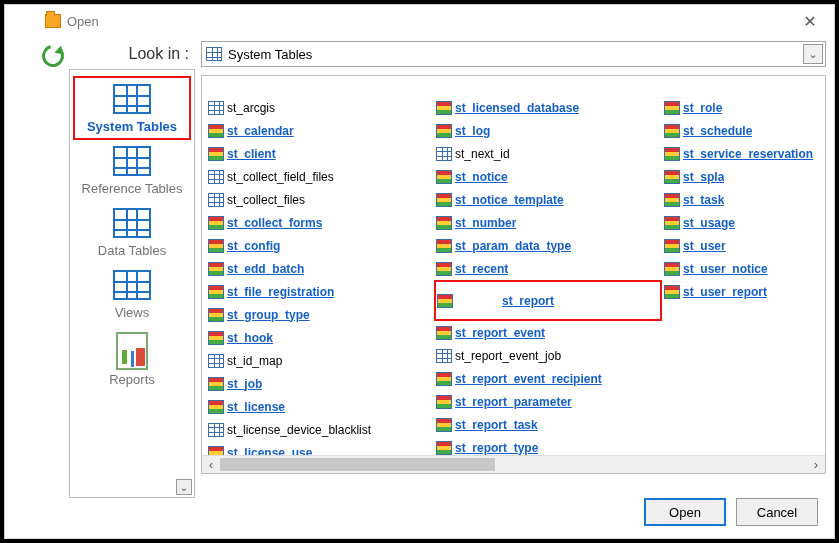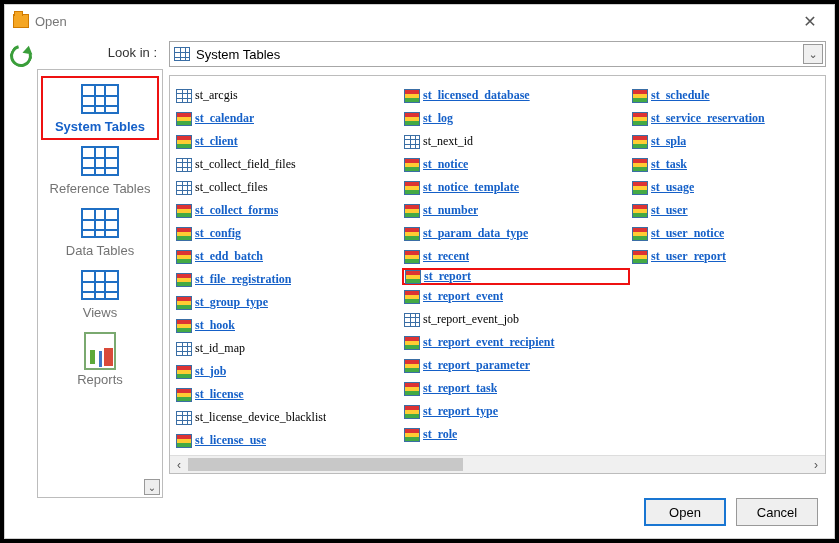--- a/index.html
+++ b/index.html
@@ -14,20 +14,21 @@
     overflow: hidden;
     padding: 4px;
   }
   .window {
     width: 831px;
     height: 535px;
     background: #fff;
     border: 1px solid #d0d0d0;
     display: flex;
     flex-direction: column;
+    padding-left: 32px;
   }
   .titlebar {
     height: 32px;
     display: flex;
     align-items: center;
     padding: 0 4px;
     background: #fff;
   }
   .titlebar .folder-ico {
     width: 16px; height: 14px;
@@ -67,21 +68,21 @@
   .sidebar-wrap{
     width:126px;
     display:flex;
     flex-direction:column;
   }
   .lookin-label{
     height:30px;
     text-align:right;
     padding-right:6px;
     padding-top:8px;
-    font-size:13px;
+    font-size:16px;
     color:#333;
   }
   .sidebar{
     flex:1;
     border:1px solid #bcbcbc;
     margin:2px 0 40px 0;
     display:flex;
     flex-direction:column;
     align-items:center;
     padding-top:6px;
@@ -133,39 +134,39 @@
   .look-dd .dd-ico{margin:0 4px;}
   .look-dd .dd-text{flex:1;padding-left:2px;font-size:13px;}
   .look-dd .dd-arrow{
     width:20px;height:20px;border:1px solid #999;background:#f0f0f0;margin-right:2px;
     display:flex;align-items:center;justify-content:center;font-size:11px;color:#555;
   }
   .filegrid-container{
     flex:1;border:1px solid #bcbcbc;position:relative;overflow:hidden;
   }
   .filegrid{
-    position:absolute;top:4px;left:0;height:calc(100% - 18px);
+    position:absolute;top:16px;left:0;height:calc(100% - 18px);
     display:flex;flex-direction:column;flex-wrap:wrap;
     align-content:flex-start;
     padding:4px 0 0 4px;
-    font-family:Liberation Serif, serif;
   }
   .file-item{
     display:flex;align-items:center;height:23px;
     width:228px;
     padding:0 2px;
     white-space:nowrap;
   }
   .file-item .fico{margin-right:3px;flex-shrink:0;}
   .file-item .flabel{overflow:hidden;text-overflow:ellipsis;}
   .file-item.link .flabel{color:#1560c8;font-weight:bold;text-decoration:underline;}
   .file-item.hl{
     border:2px solid #e11;
-    height:17px;
+    height:41px;
     padding:0 1px;
+    gap:46px;
   }
   .hscroll{
     position:absolute;bottom:0;left:0;right:0;height:18px;background:#f0f0f0;border-top:1px solid #ddd;
     display:flex;align-items:center;
   }
   .hscroll .sbtn{width:18px;height:17px;background:#f0f0f0;display:flex;align-items:center;justify-content:center;font-size:12px;color:#555;}
   .hscroll .strack{flex:1;height:17px;background:#f0f0f0;position:relative;}
   .hscroll .sthumb{position:absolute;left:0;top:2px;height:13px;width:275px;background:#c8c8c8;}
   .btnrow{
     display:flex;justify-content:flex-end;gap:10px;padding:24px 8px 4px 0;

